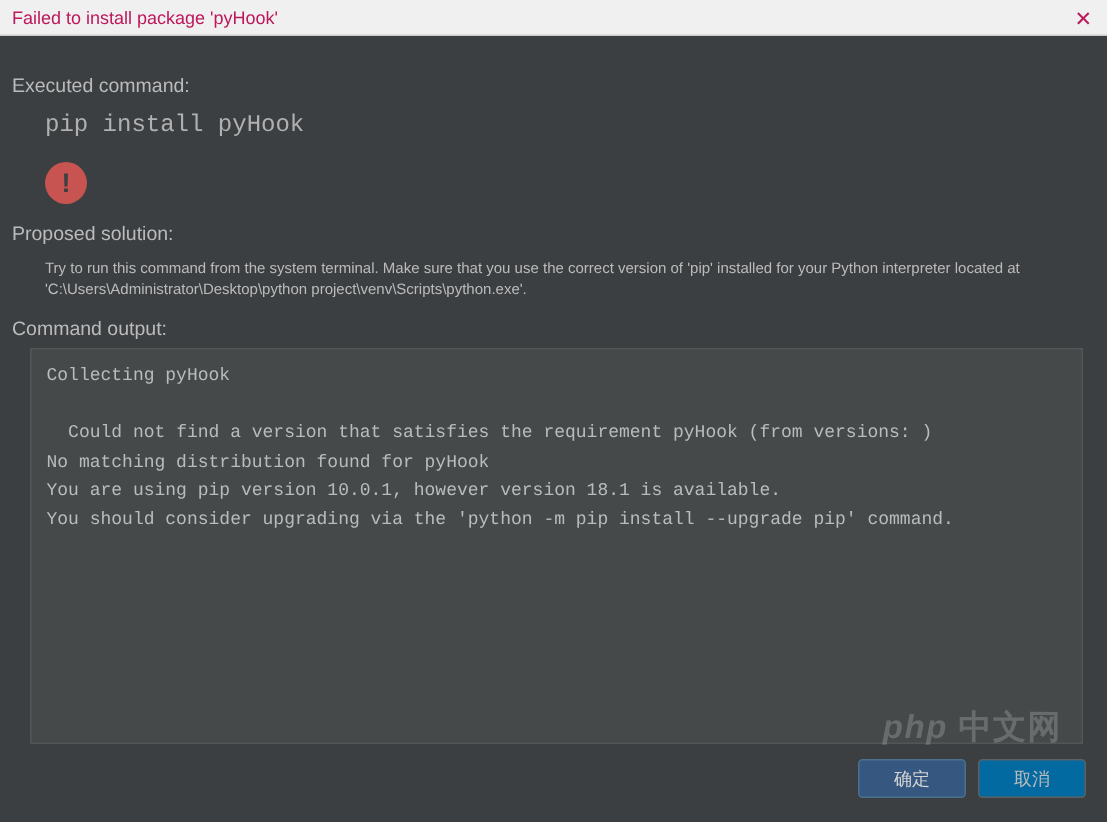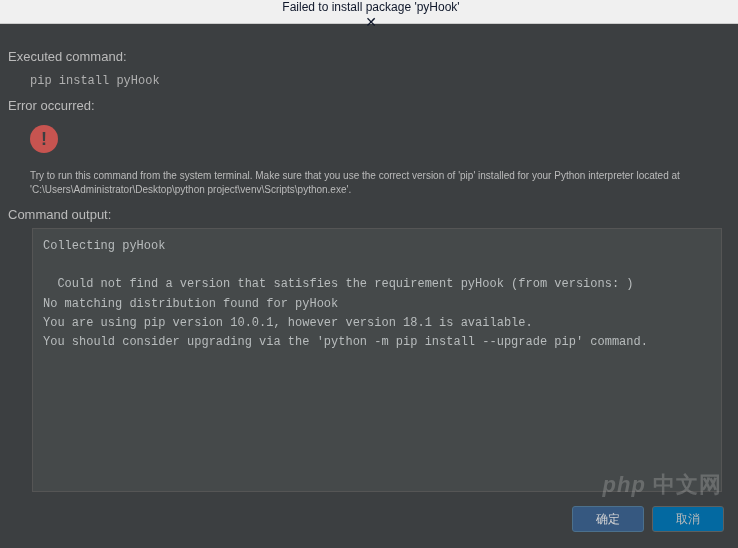--- a/index.html
+++ b/index.html
@@ -7,48 +7,47 @@
       width: 738px;
       height: 548px;
       font-family: "Segoe UI", Arial, sans-serif;
       background: #3c3f41;
       color: #bbbbbb;
       overflow: hidden;
     }
     .title-bar {
       height: 24px;
       background: #f0f0f0;
-      color: #0f172a;
+      color: #be185d;
       display: flex;
       align-items: center;
       justify-content: space-between;
       padding: 0 4px 0 8px;
       font-size: 12px;
       border-bottom: 1px solid #ccc;
-      flex-direction: column;
     }
     .title-text { }
     .close-x {
       font-size: 14px;
       cursor: pointer;
       padding: 0 6px;
     }
     .content {
       padding: 25px 8px 0 8px;
       height: calc(100% - 24px - 42px);
       overflow: hidden;
     }
     .section-label {
       font-size: 13px;
       color: #bbbbbb;
       margin-bottom: 6px;
     }
     .command-text {
       font-family: "SimSun", "Courier New", monospace;
-      font-size: 12px;
+      font-size: 16px;
       color: #b0b0b0;
       padding: 4px 0 10px 22px;
     }
     .error-row {
       display: flex;
       align-items: center;
       gap: 14px;
       padding: 6px 0 12px 22px;
     }
     .error-icon {
@@ -68,21 +67,21 @@
       color: #c75450;
       font-size: 13px;
     }
     .solution-text {
       font-size: 10px;
       color: #bbbbbb;
       padding: 4px 12px 10px 22px;
       line-height: 1.4;
     }
     .output-box {
-      margin: 4px 8px 0 24px;
+      margin: 4px 8px 0 12px;
       background: #45494a;
       border: 1px solid #555;
       height: 264px;
       padding: 8px 10px;
       font-family: "SimSun", "Courier New", monospace;
       font-size: 12px;
       color: #b8bcbd;
       line-height: 1.6;
       white-space: pre-wrap;
       overflow: hidden;
@@ -105,21 +104,21 @@
       background: #0369a1;
       color: #bbbbbb;
     }
     .btn.primary {
       background: #365880;
       border: 1px solid #4c708c;
       color: #d4d4d4;
     }
     .watermark {
       position: absolute;
-      right: 16px;
+      right: 30px;
       bottom: 48px;
       font-family: "SimHei", sans-serif;
       font-size: 22px;
       font-weight: bold;
       color: rgba(190,190,190,0.3);
       pointer-events: none;
       letter-spacing: 1px;
     }
     .watermark .php {
       font-style: italic;
@@ -132,25 +131,25 @@
 <div class="title-bar">
   <span class="title-text">Failed to install package 'pyHook'</span>
   <span class="close-x">✕</span>
 </div>
 
 <div class="content">
 
   <div class="section-label">Executed command:</div>
   <div class="command-text">pip install pyHook</div>
 
-  <div class="section-label">Error occurred:</div>
   <div class="error-row">
     <div class="error-icon">!</div>
   </div>
 
+  <div class="section-label">Proposed solution:</div>
   <div class="solution-text">Try to run this command from the system terminal. Make sure that you use the correct version of 'pip' installed for your Python interpreter located at 'C:\Users\Administrator\Desktop\python project\venv\Scripts\python.exe'.</div>
 
   <div class="section-label">Command output:</div>
   <div class="output-box" id="output-box">Collecting pyHook
 
   Could not find a version that satisfies the requirement pyHook (from versions: )
 No matching distribution found for pyHook
 You are using pip version 10.0.1, however version 18.1 is available.
 You should consider upgrading via the 'python -m pip install --upgrade pip' command.</div>
 

